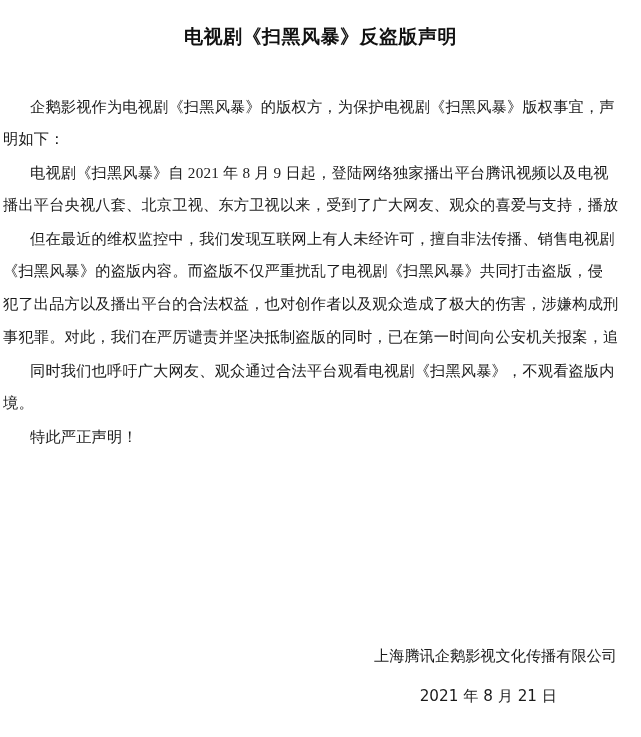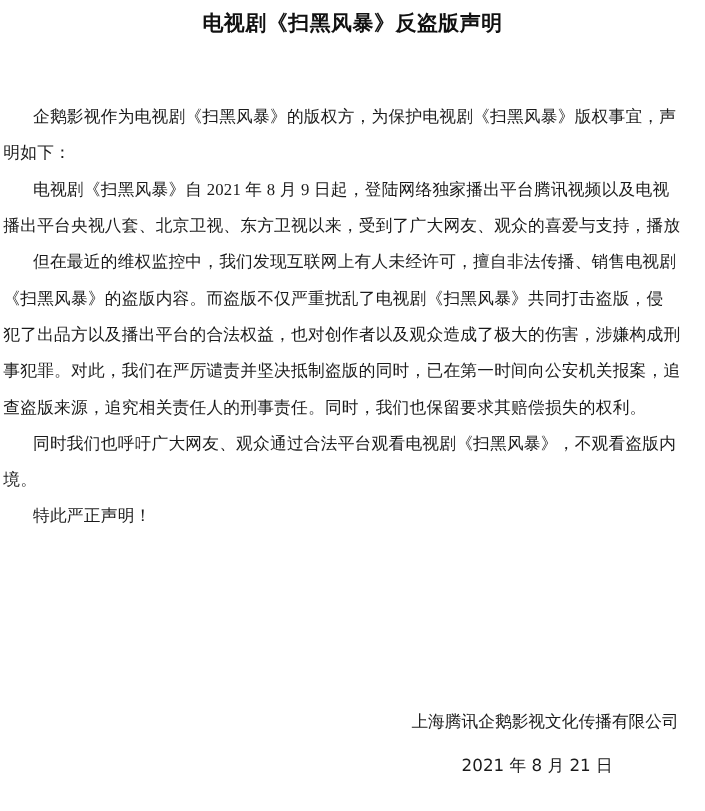--- a/index.html
+++ b/index.html
@@ -2,21 +2,21 @@
 <html><head>
   <meta charset="utf-8">
   <style>
     html, body { margin: 0; padding: 0; background: #ffffff; }
     body {
       width: 641px; height: 737px; position: relative; overflow: hidden;
       font-family: "DejaVu Sans", "Liberation Sans", sans-serif;
       color: #1a1a1a;
     }
     .title {
-      position: absolute; top: 8px; left: 0; width: 641px;
+      position: absolute; top: 24px; left: 0; width: 641px;
       text-align: center; font-size: 19px; font-weight: bold; color: #111;
       letter-spacing: 0.5px;
     }
     .body { position: absolute; top: 90px; left: 3px; width: 620px; }
     .line {
       height: 33px; line-height: 33px; font-size: 15.2px; white-space: nowrap;
       overflow: visible; letter-spacing: 0.2px;
     }
     .indent { padding-left: 27px; font-family: Liberation Serif, serif; }
     .sig {
@@ -33,20 +33,19 @@
 
 <div class="body">
   <div class="line indent">企鹅影视作为电视剧《扫黑风暴》的版权方，为保护电视剧《扫黑风暴》版权事宜，声</div>
   <div class="line">明如下：</div>
   <div class="line indent">电视剧《扫黑风暴》自 2021 年 8 月 9 日起，登陆网络独家播出平台腾讯视频以及电视</div>
   <div class="line">播出平台央视八套、北京卫视、东方卫视以来，受到了广大网友、观众的喜爱与支持，播放</div>
   <div class="line indent">但在最近的维权监控中，我们发现互联网上有人未经许可，擅自非法传播、销售电视剧</div>
   <div class="line">《扫黑风暴》的盗版内容。而盗版不仅严重扰乱了电视剧《扫黑风暴》共同打击盗版，侵</div>
   <div class="line">犯了出品方以及播出平台的合法权益，也对创作者以及观众造成了极大的伤害，涉嫌构成刑</div>
   <div class="line">事犯罪。对此，我们在严厉谴责并坚决抵制盗版的同时，已在第一时间向公安机关报案，追</div>
-  <div class="line">查盗版来源，追究相关责任人的刑事责任。同时，我们也保留要求其赔偿损失的权利。</div>
   <div class="line indent">同时我们也呼吁广大网友、观众通过合法平台观看电视剧《扫黑风暴》，不观看盗版内</div>
   <div class="line">境。</div>
   <div class="line indent">特此严正声明！</div>
 </div>
 
 <div class="sig sig-company">上海腾讯企鹅影视文化传播有限公司</div>
 <div class="sig sig-date">2021 年 8 月 21 日</div>
 
 </body></html>

